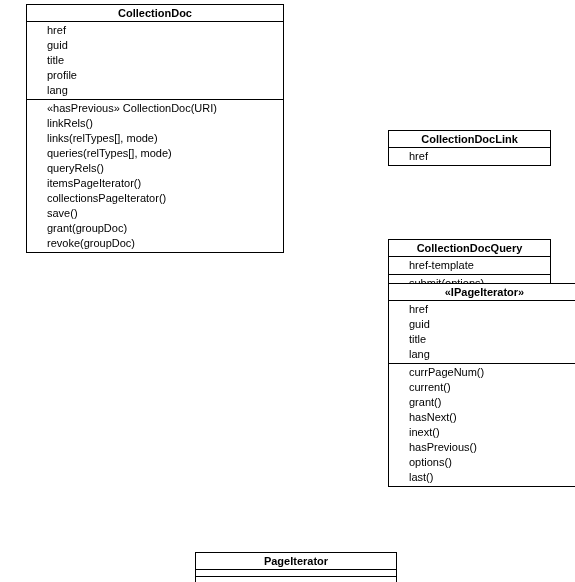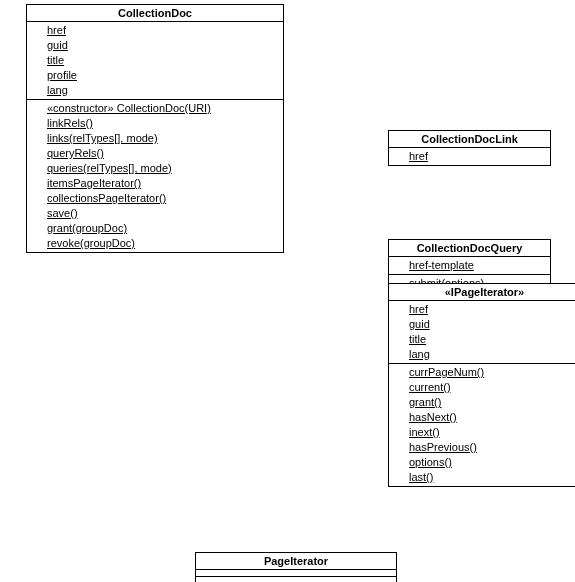--- a/index.html
+++ b/index.html
@@ -31,41 +31,40 @@
   .uml-section:last-child {
     border-bottom: none;
   }
   .uml-section.empty {
     height: 6px;
     padding: 0;
   }
   .row {
     padding: 0px 16px;
     line-height: 15px;
-    text-decoration: underline;
   }
 </style>
 </head>
 <body>
 
 <div class="uml-class" style="left:26px; top:4px; width:258px;">
   <div class="uml-title">CollectionDoc</div>
   <div class="uml-section">
     <div class="row">href</div>
     <div class="row">guid</div>
     <div class="row">title</div>
     <div class="row">profile</div>
     <div class="row">lang</div>
   </div>
   <div class="uml-section">
-    <div class="row">«constructor» CollectionDoc(URI)</div>
+    <div class="row">«hasPrevious» CollectionDoc(URI)</div>
     <div class="row">linkRels()</div>
     <div class="row">links(relTypes[], mode)</div>
+    <div class="row">queries(relTypes[], mode)</div>
     <div class="row">queryRels()</div>
-    <div class="row">queries(relTypes[], mode)</div>
     <div class="row">itemsPageIterator()</div>
     <div class="row">collectionsPageIterator()</div>
     <div class="row">save()</div>
     <div class="row">grant(groupDoc)</div>
     <div class="row">revoke(groupDoc)</div>
   </div>
 </div>
 
 <div class="uml-class" style="left:388px; top:130px; width:163px;">
   <div class="uml-title">CollectionDocLink</div>

